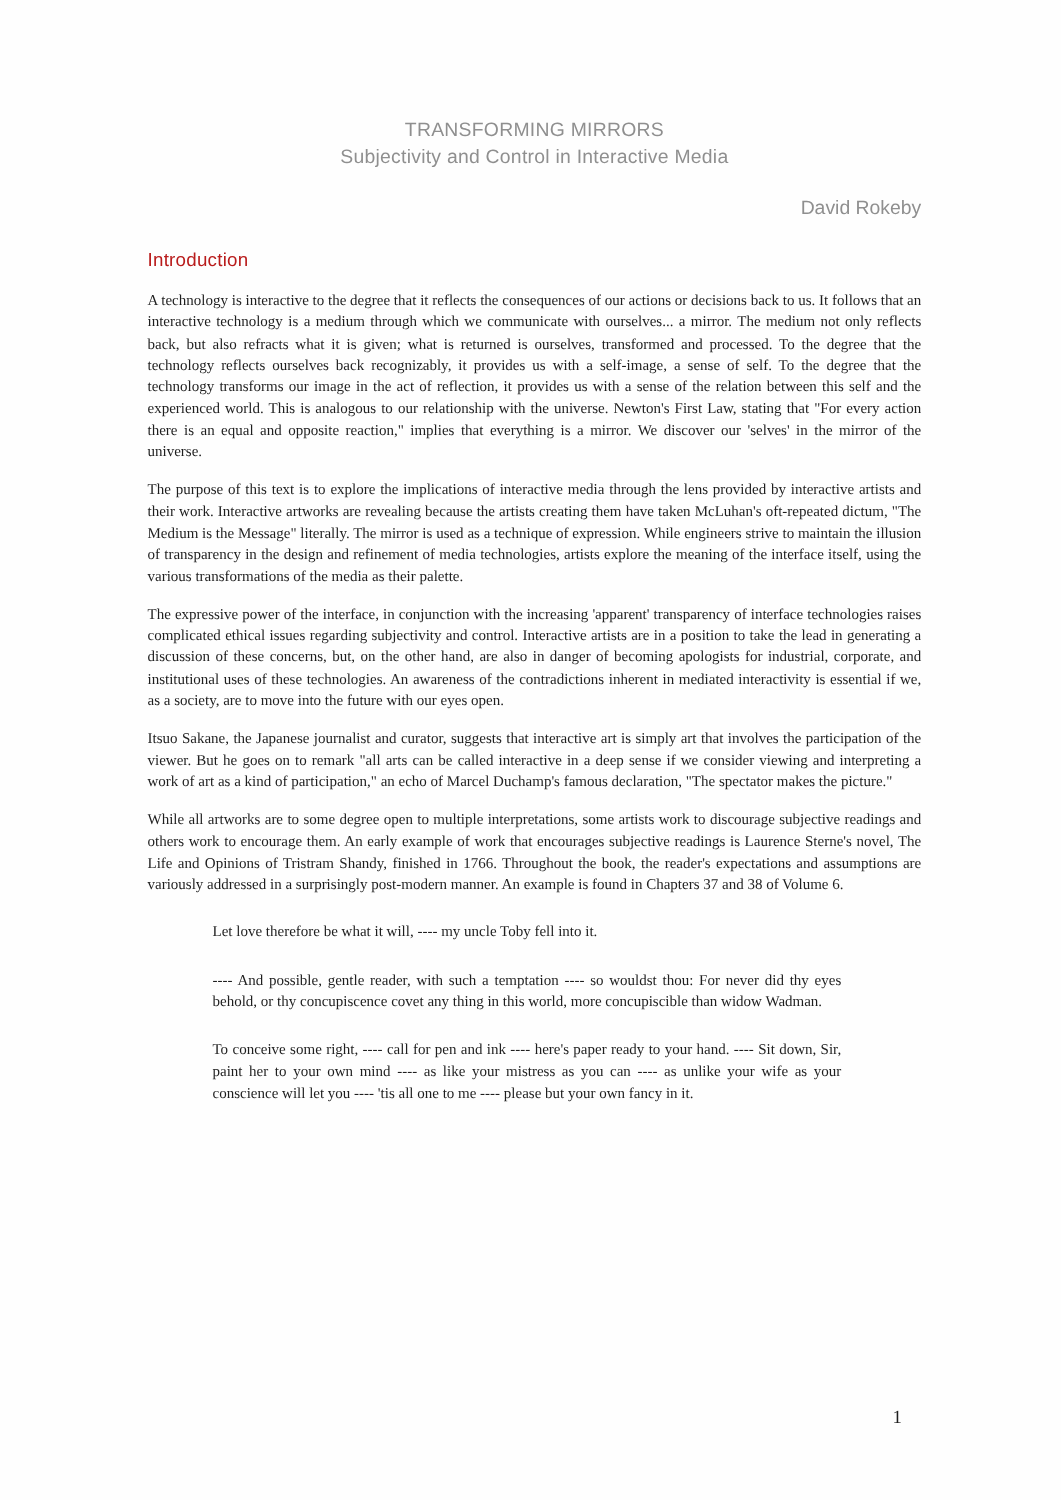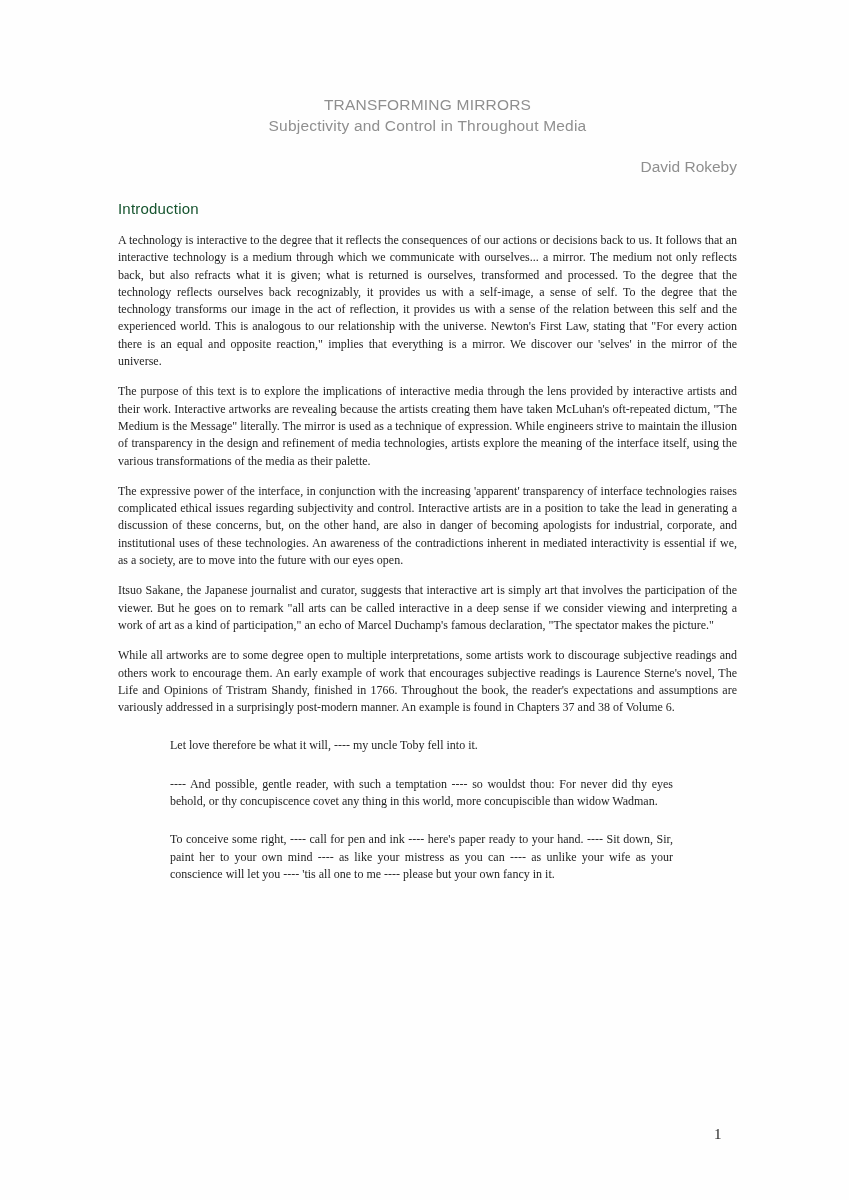--- a/index.html
+++ b/index.html
@@ -34,21 +34,21 @@
     line-height: 21px;
     color: #8f8f8f;
     text-align: right;
     margin-top: 20px;
   }
   .section-heading {
     font-family: "Liberation Sans", "DejaVu Sans", sans-serif;
     font-weight: normal;
     font-size: 15px;
     line-height: 21px;
-    color: #14532d;
+    color: #b91c1c;
     text-align: left;
     margin: 21px 0 0 0;
     letter-spacing: 0.2px;
   }
   .body-para {
     font-size: 12px;
     line-height: 17.3px;
     text-align: justify;
     margin: 13px 0 0 0;
   }
@@ -66,21 +66,21 @@
     color: #1e1e1e;
   }
 </style>
 </head>
 <body>
 
 <div class="page">
 
   <h1 class="doc-title">TRANSFORMING MIRRORS</h1>
 
-  <h2 class="doc-subtitle">Subjectivity and Control in Throughout Media</h2>
+  <h2 class="doc-subtitle">Subjectivity and Control in Interactive Media</h2>
 
   <div class="author">David Rokeby</div>
 
   <h3 class="section-heading">Introduction</h3>
 
   <p class="body-para">A technology is interactive to the degree that it reflects the consequences of our actions or decisions back to us. It follows that an interactive technology is a medium through which we communicate with ourselves... a mirror. The medium not only reflects back, but also refracts what it is given; what is returned is ourselves, transformed and processed. To the degree that the technology reflects ourselves back recognizably, it provides us with a self-image, a sense of self. To the degree that the technology transforms our image in the act of reflection, it provides us with a sense of the relation between this self and the experienced world. This is analogous to our relationship with the universe. Newton's First Law, stating that "For every action there is an equal and opposite reaction," implies that everything is a mirror. We discover our 'selves' in the mirror of the universe.</p>
 
   <p class="body-para">The purpose of this text is to explore the implications of interactive media through the lens provided by interactive artists and their work. Interactive artworks are revealing because the artists creating them have taken McLuhan's oft-repeated dictum, "The Medium is the Message" literally. The mirror is used as a technique of expression. While engineers strive to maintain the illusion of transparency in the design and refinement of media technologies, artists explore the meaning of the interface itself, using the various transformations of the media as their palette.</p>
 
   <p class="body-para">The expressive power of the interface, in conjunction with the increasing 'apparent' transparency of interface technologies raises complicated ethical issues regarding subjectivity and control. Interactive artists are in a position to take the lead in generating a discussion of these concerns, but, on the other hand, are also in danger of becoming apologists for industrial, corporate, and institutional uses of these technologies. An awareness of the contradictions inherent in mediated interactivity is essential if we, as a society, are to move into the future with our eyes open.</p>

